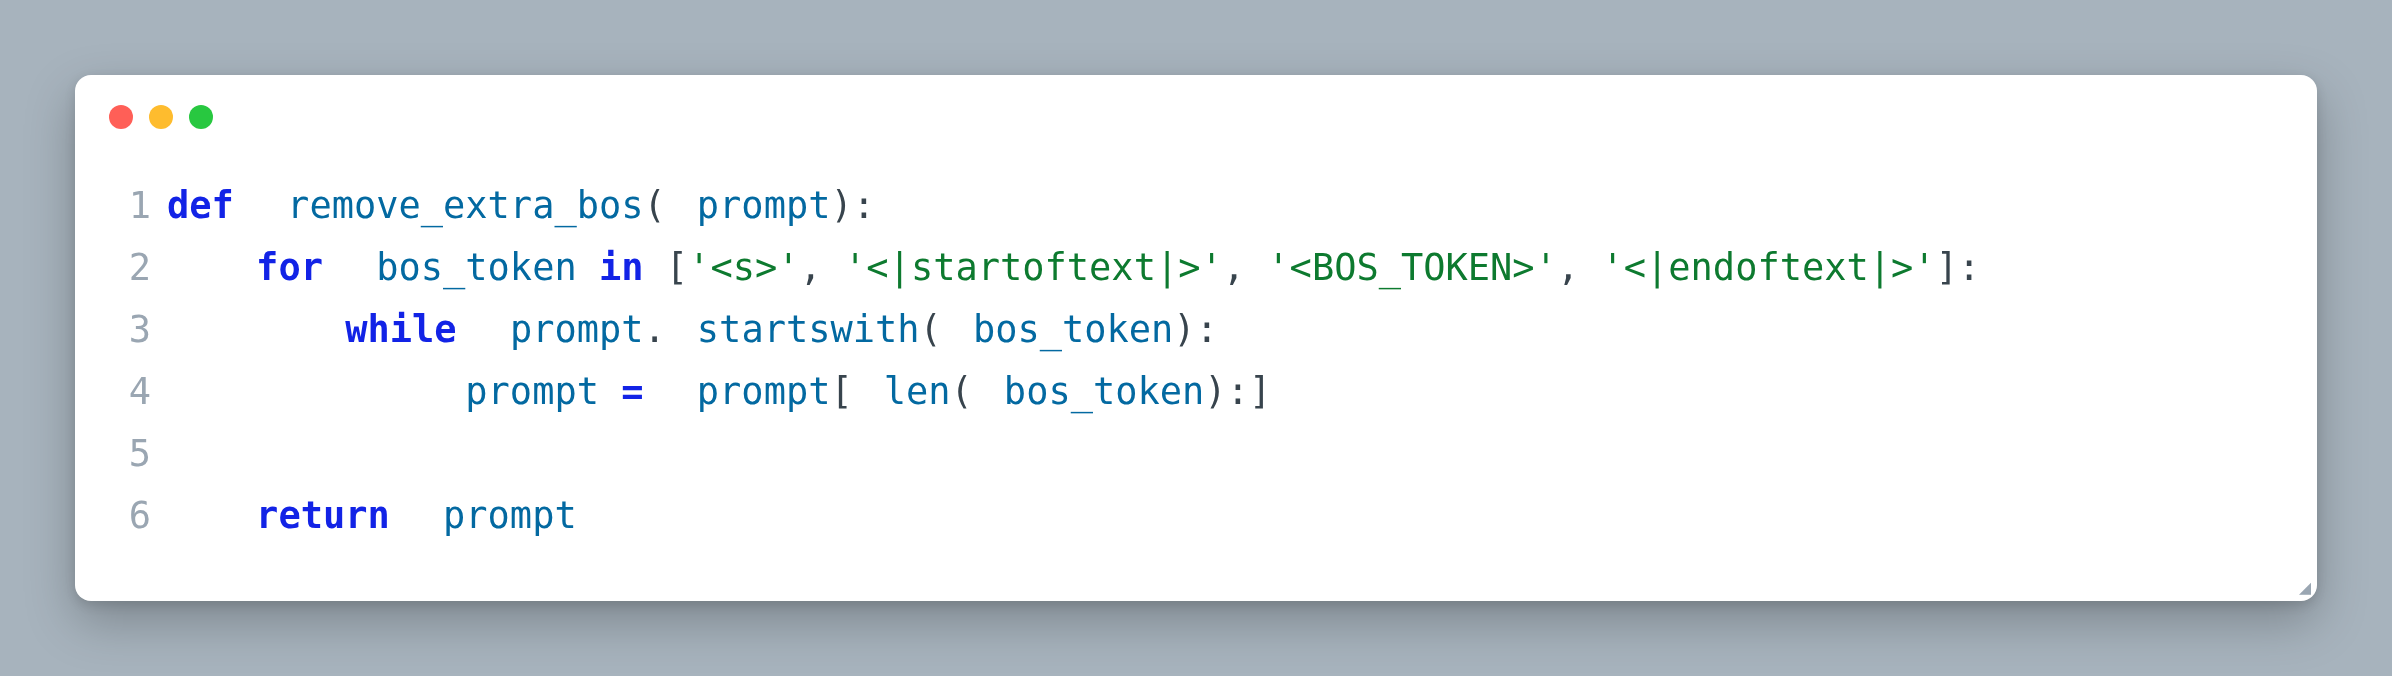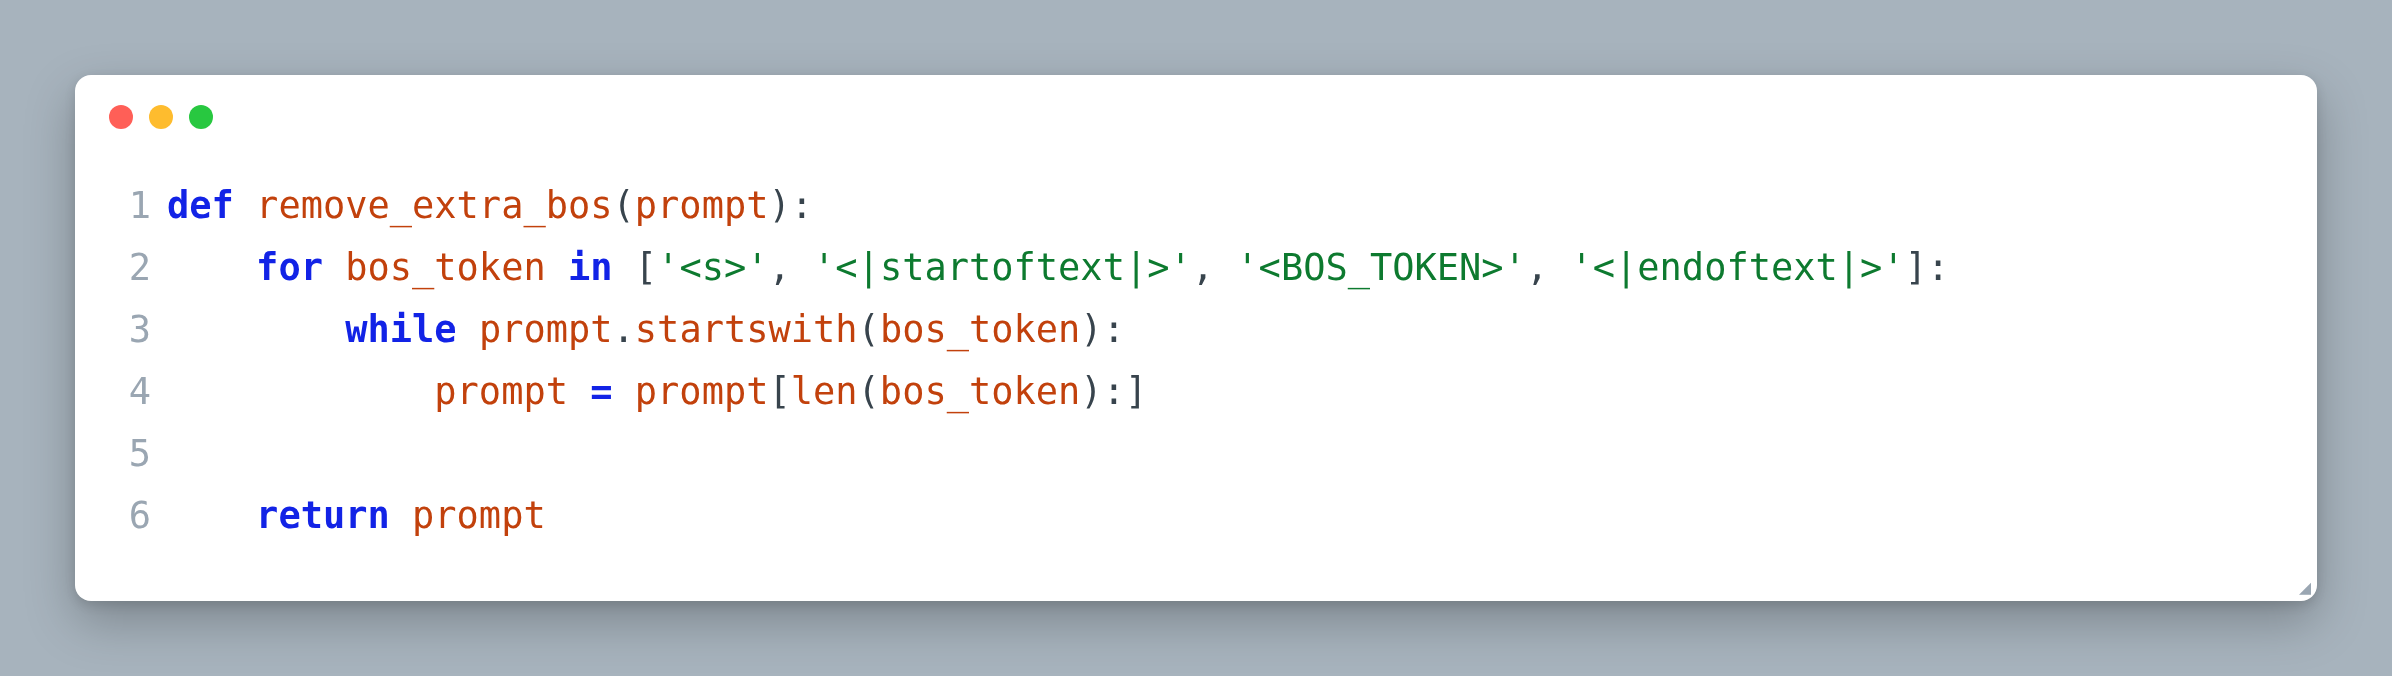--- a/index.html
+++ b/index.html
@@ -56,21 +56,21 @@
     color: #9aa6b2;
     flex: 0 0 52px;
     padding-right: 16px;
     user-select: none;
   }
   .content { flex: 1 1 auto; }
 
   .kw   { color: #1223e6; font-weight: 600; text-align: right; }   
   .op   { color: #1223e6; font-weight: 600; }   
   .pun  { color: #38444d; }                     
-  .id   { color: #c2410c; }                     
+  .id   { color: #0369a1; margin-left: 31px; }                     
   .str  { color: #0d7a2f; }                     
 
   .resize {
     position: absolute;
     right: 6px;
     bottom: 4px;
     color: #9aa6b2;
     font-size: 20px;
     line-height: 1;
     pointer-events: none;

